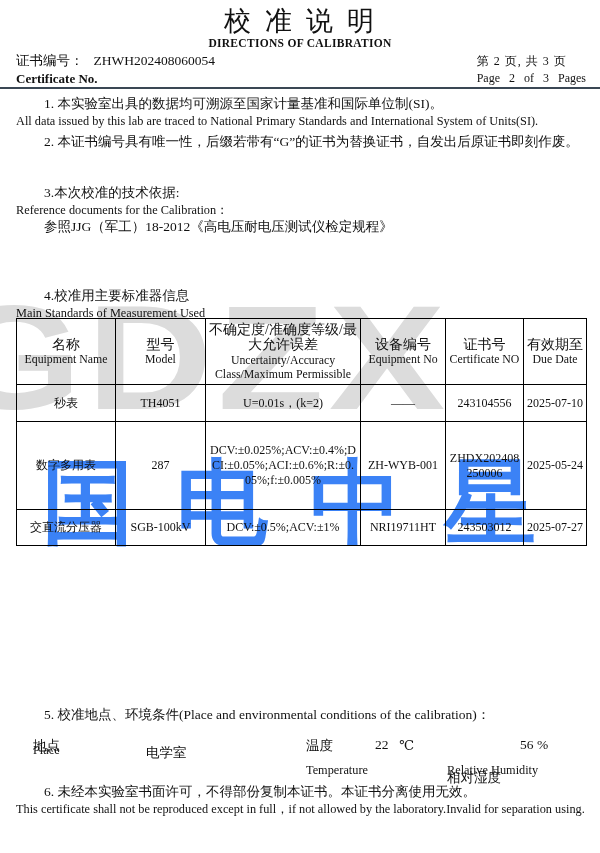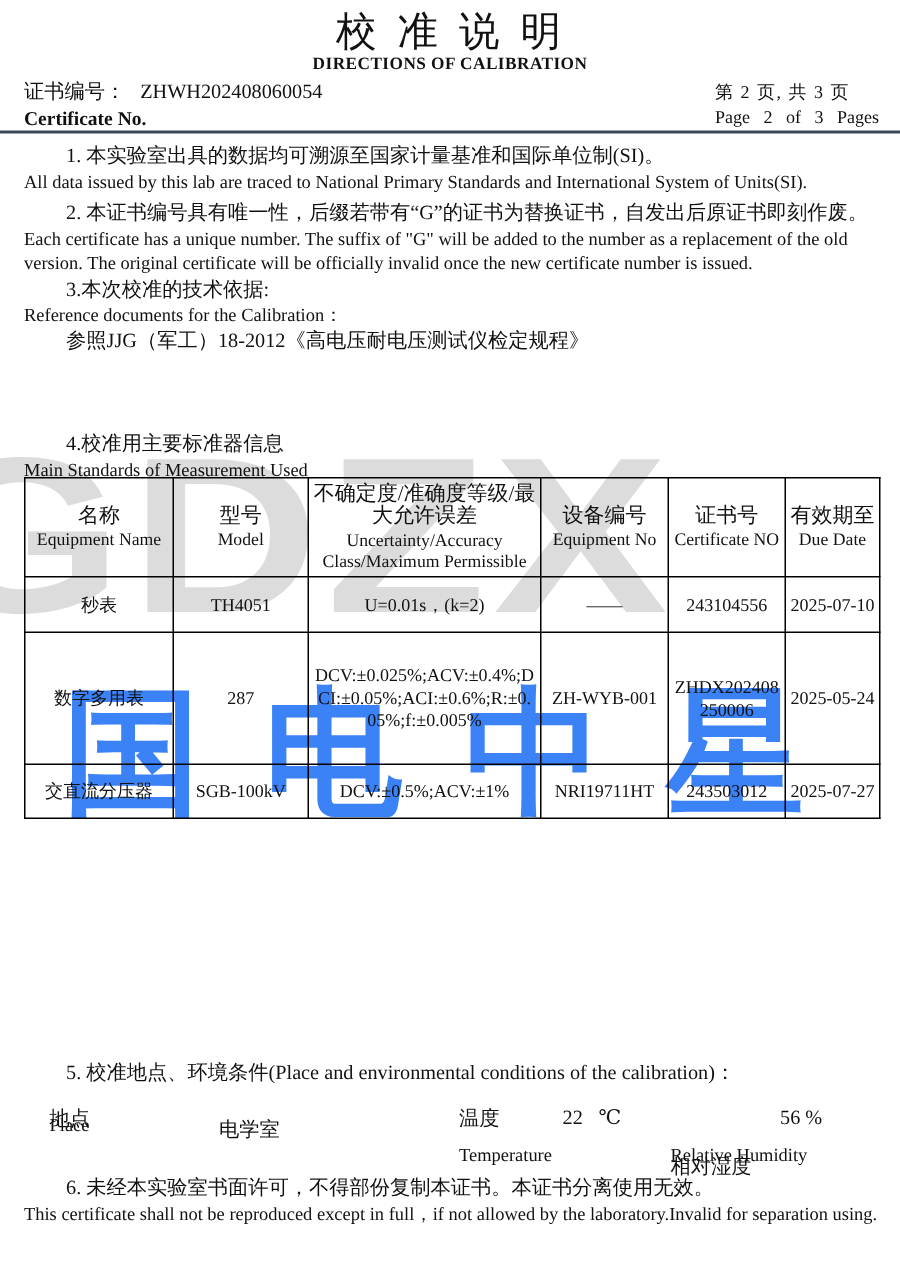--- a/index.html
+++ b/index.html
@@ -116,21 +116,20 @@
 
     <div class="head-rule"></div>
 
     <div class="item" style="top:95px;">
       <div class="zh">1. 本实验室出具的数据均可溯源至国家计量基准和国际单位制(SI)。</div>
       <div class="en">All data issued by this lab are  traced to National Primary Standards and International System of Units(SI).</div>
     </div>
 
     <div class="item" style="top:133px;">
       <div class="zh">2. 本证书编号具有唯一性，后缀若带有“G”的证书为替换证书，自发出后原证书即刻作废。</div>
-      <div class="en">Each certificate has a unique number. The suffix of "G" will be added to the number as a replacement of the old version. The original certificate will be officially invalid once the new certificate number is issued.</div>
     </div>
 
     <div class="item" style="top:184px;">
       <div class="zh">3.本次校准的技术依据:</div>
       <div class="en">Reference documents  for the Calibration：</div>
       <div class="zh">参照JJG（军工）18-2012《高电压耐电压测试仪检定规程》</div>
     </div>
 
     <div class="item" style="top:287px;">
       <div class="zh">4.校准用主要标准器信息</div>

